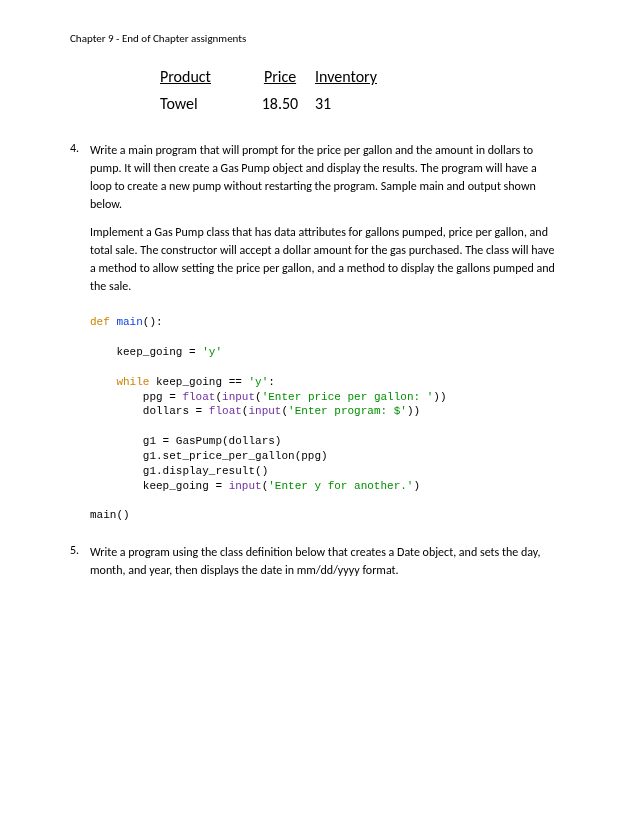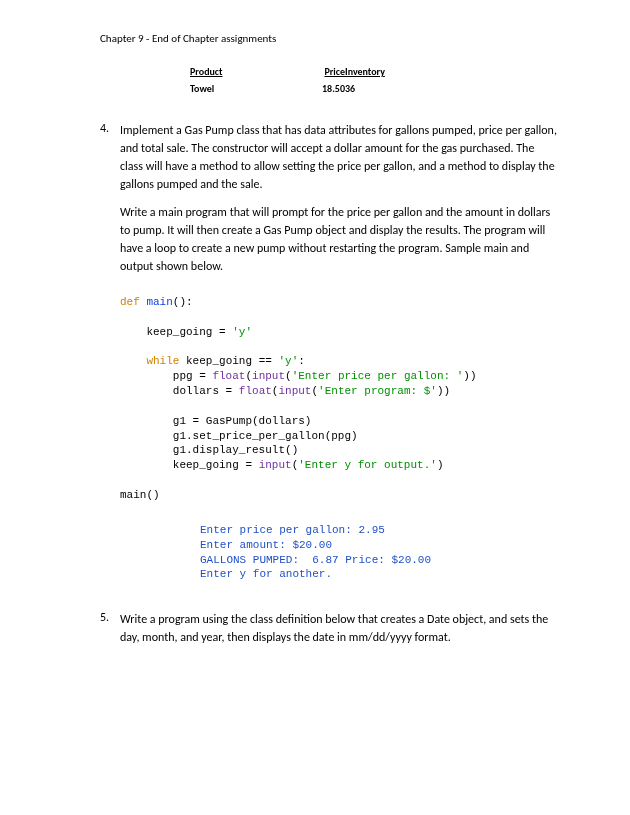--- a/index.html
+++ b/index.html
@@ -6,38 +6,36 @@
     font-family: Calibri, Arial, sans-serif;
     font-size: 12px;
     color: #000;
     margin: 0;
     padding: 0;
     width: 630px;
     background: #fff;
   }
   .page {
     padding: 32px 70px 40px 70px;
-    margin-left: 30px;
   }
   .header {
     font-size: 11px;
     margin-bottom: 18px;
   }
   .table {
     margin-left: 90px;
     margin-bottom: 24px;
-    font-size: 10px;
+    font-size: 16px;
     line-height: 1.7;
-    font-weight: bold;
   }
   .table-row {
     display: flex;
   }
   .table-col1 { width: 85px; }
-  .table-col2 { width: 70px; text-align: right; }
+  .table-col2 { width: 70px; text-align: center; }
   .table-col3 { width: 70px; }
   .table-header .table-col1,
   .table-header .table-col2,
   .table-header .table-col3 {
     text-decoration: underline;
   }
   .item {
     display: flex;
     margin-bottom: 10px;
   }
@@ -82,51 +80,47 @@
 
   <div class="table">
     <div class="table-row table-header">
       <div class="table-col1">Product</div>
       <div class="table-col2">Price</div>
       <div class="table-col3">Inventory</div>
     </div>
     <div class="table-row">
       <div class="table-col1">Towel</div>
       <div class="table-col2">18.50</div>
-      <div class="table-col3">36</div>
+      <div class="table-col3">31</div>
     </div>
   </div>
 
   <div class="item">
     <div class="item-num">4.</div>
     <div class="item-text">
+      <div class="para">Write a main program that will prompt for the price per gallon and the amount in dollars to pump. It will then create a Gas Pump object and display the results. The program will have a loop to create a new pump without restarting the program. Sample main and output shown below.</div>
       <div class="para">Implement a Gas Pump class that has data attributes for gallons pumped, price per gallon, and total sale. The constructor will accept a dollar amount for the gas purchased. The class will have a method to allow setting the price per gallon, and a method to display the gallons pumped and the sale.</div>
-      <div class="para">Write a main program that will prompt for the price per gallon and the amount in dollars to pump. It will then create a Gas Pump object and display the results. The program will have a loop to create a new pump without restarting the program. Sample main and output shown below.</div>
     </div>
   </div>
 
   <div class="codeblock"><span class="c-kw">def</span> <span class="c-func">main</span><span>():</span>
 
 <span>    keep_going = </span><span class="c-str">'y'</span>
 
 <span>    </span><span class="c-kw">while</span><span> keep_going == </span><span class="c-str">'y'</span><span>:</span>
 <span>        ppg = </span><span class="c-builtin">float</span><span>(</span><span class="c-builtin">input</span><span>(</span><span class="c-str">'Enter price per gallon: '</span><span>))</span>
 <span>        dollars = </span><span class="c-builtin">float</span><span>(</span><span class="c-builtin">input</span><span>(</span><span class="c-str">'Enter program: $'</span><span>))</span>
 
 <span>        g1 = GasPump(dollars)</span>
 <span>        g1.set_price_per_gallon(ppg)</span>
 <span>        g1.display_result()</span>
-<span>        keep_going = </span><span class="c-builtin">input</span><span>(</span><span class="c-str">'Enter y for output.'</span><span>)</span>
+<span>        keep_going = </span><span class="c-builtin">input</span><span>(</span><span class="c-str">'Enter y for another.'</span><span>)</span>
 
 <span>main()</span></div>
 
-  <div class="output">Enter price per gallon: 2.95
-Enter amount: $20.00
-GALLONS PUMPED:  6.87 Price: $20.00
-Enter y for another.</div>
 
   <div class="item">
     <div class="item-num">5.</div>
     <div class="item-text">
       <div class="para">Write a program using the class definition below that creates a Date object, and sets the day, month, and year, then displays the date in mm/dd/yyyy format.</div>
     </div>
   </div>
 </div>
 
 </body></html>

